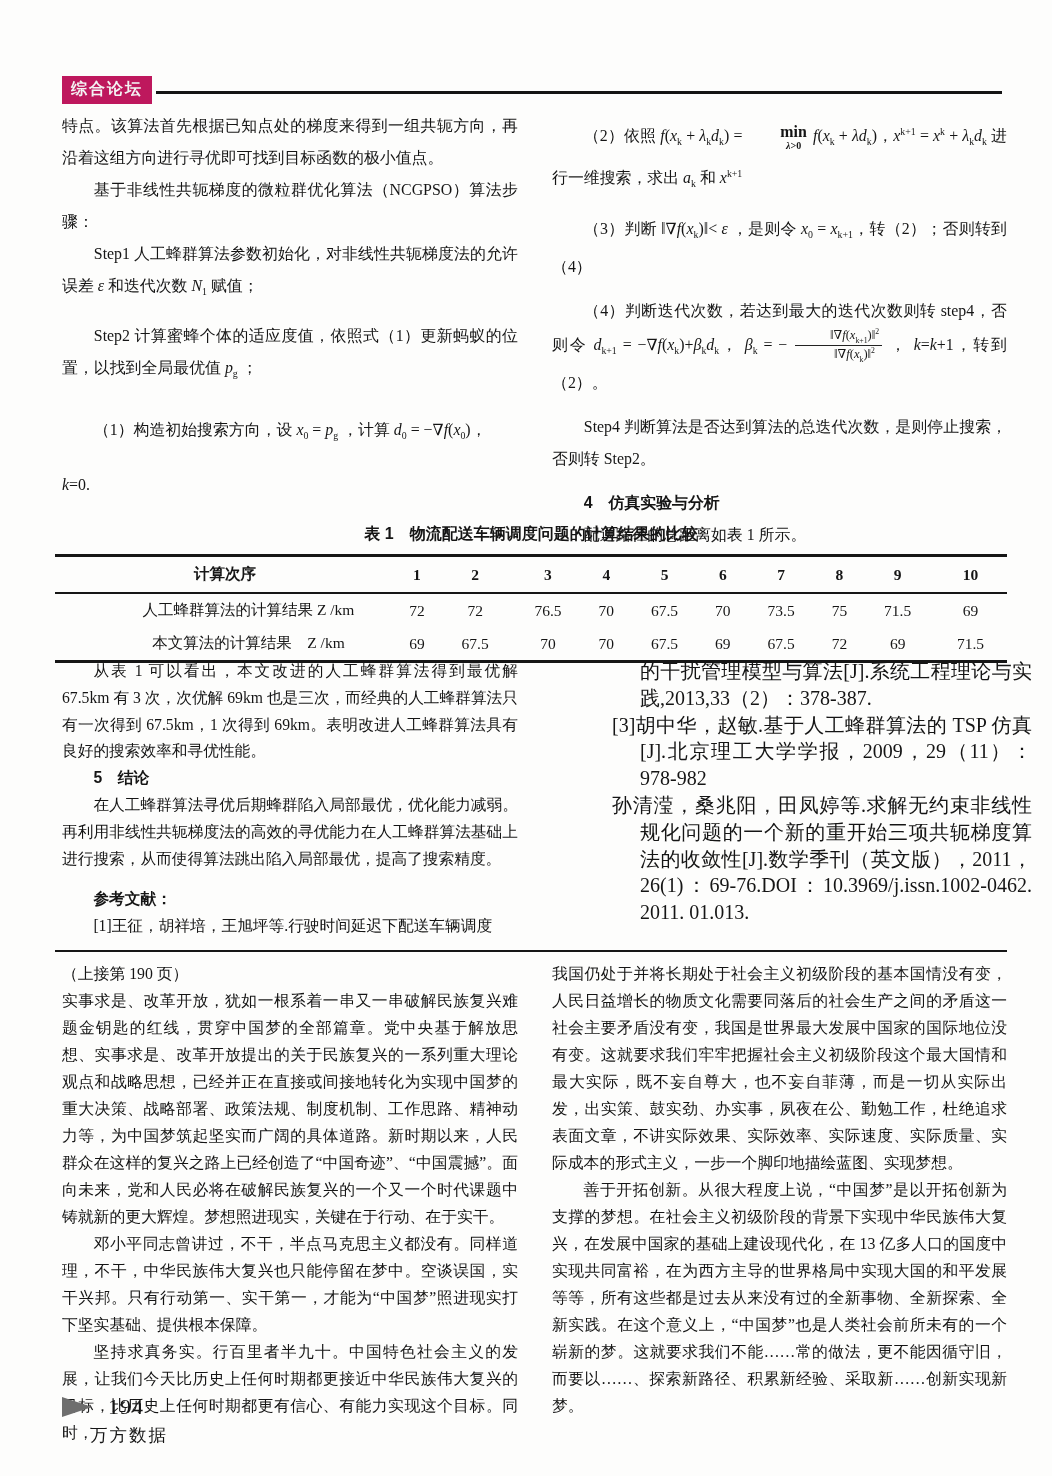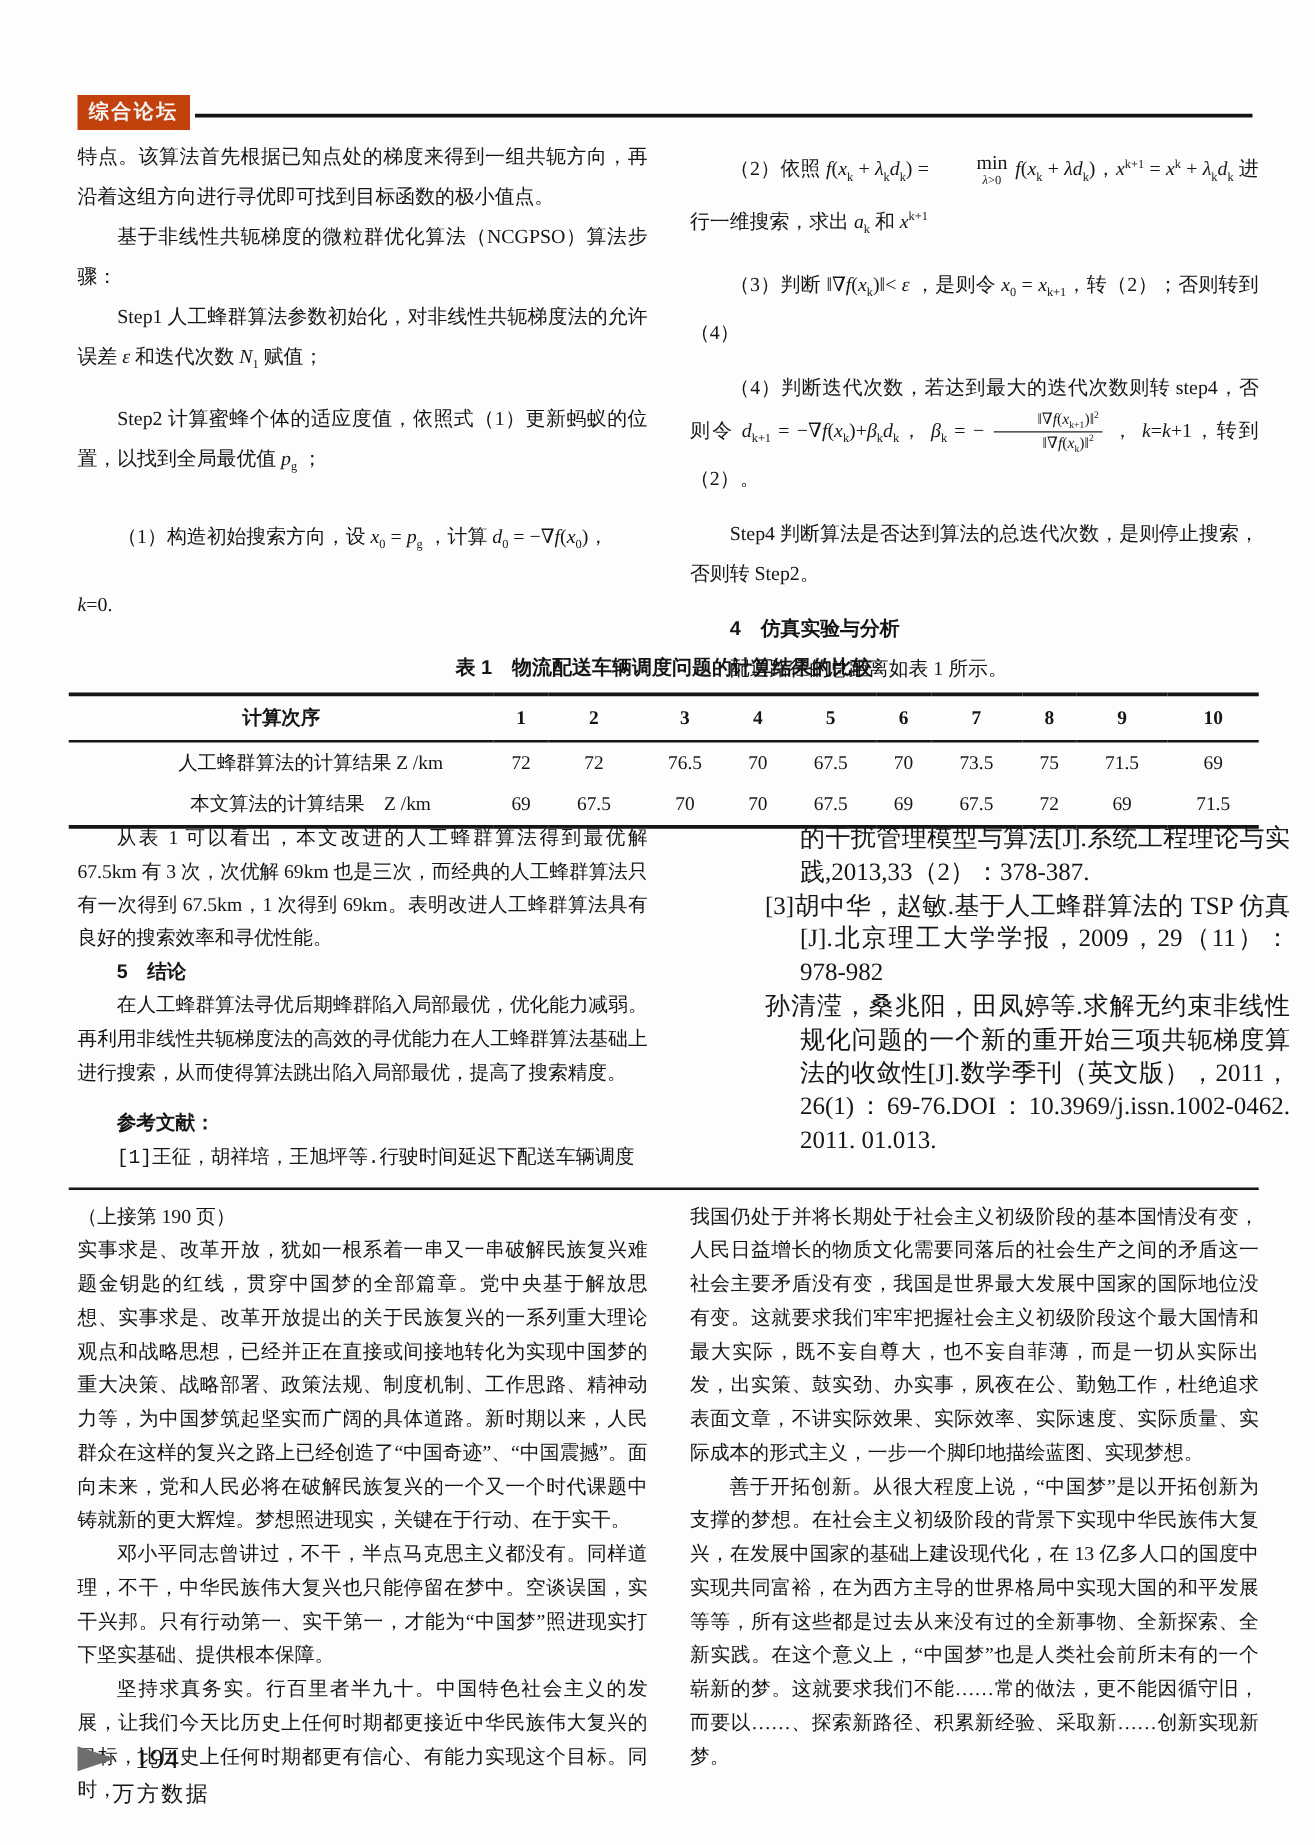--- a/index.html
+++ b/index.html
@@ -5,33 +5,33 @@
   html,body{margin:0;padding:0;background:#dcdcdc;}
   .page{position:relative;width:1052px;height:1476px;background:#fdfdfc;color:#151515;
         font-family:"Liberation Serif","DejaVu Serif",serif;overflow:hidden;margin:0 auto;}
   p{margin:0;}
   i{font-family:"Liberation Serif","DejaVu Serif",serif;}
   sub,sup{font-size:0.62em;}
   .jt{text-align:justify;}
   .ind{text-indent:2em;}
 
   
-  .tag{position:absolute;left:62px;top:76px;background:#c2410c;color:#f4f4f4;
+  .tag{position:absolute;left:62px;top:76px;background:#be185d;color:#f4f4f4;
        font-family:"Liberation Sans",sans-serif;font-size:16px;font-weight:bold;
        padding:3px 9px 4px;letter-spacing:2px;}
   .hrule{position:absolute;left:156px;top:91px;width:846px;height:3px;background:#141414;}
 
   
   .colTL{position:absolute;left:62px;top:110px;width:456px;font-size:15.9px;line-height:32px;}
   .colTR{position:absolute;left:552px;top:116px;width:455px;font-size:15.9px;line-height:32px;}
   .gap1{margin-top:12px;}
   .gap2{margin-top:24px;}
   .gap3{margin-top:16px;}
   .minop{display:inline-flex;flex-direction:column;align-items:center;vertical-align:middle;
-         line-height:1.05;margin:0 2px;}
+         line-height:1.05;margin:0 2px;font-weight:bold;}
   .minop .mu{font-size:10px;}
   .frac{display:inline-flex;flex-direction:column;align-items:center;vertical-align:middle;
         line-height:1.25;font-size:12.5px;margin:0 2px;}
   .frac .fn{border-bottom:1px solid #222;padding:0 3px;}
   .shead{font-family:"Liberation Sans",sans-serif;font-weight:bold;}
 
   
   .tablewrap{position:absolute;left:55px;top:524px;width:952px;}
   .ttitle{text-align:center;font-family:"Liberation Sans",sans-serif;font-weight:bold;
           font-size:16px;margin:0 0 9px 0;}
@@ -40,21 +40,21 @@
   table.res th{font-weight:bold;height:33px;border-bottom:2px solid #161616;text-align:center;}
   table.res td{height:31px;text-align:center;}
   th.lblh{width:338px;}
   td.lbl{text-align:left;padding-left:48px;}
 
   
   .colML{position:absolute;left:62px;top:658px;width:456px;font-size:15.7px;line-height:26.8px;}
   .colMR{position:absolute;left:577px;top:658px;width:455px;font-size:20px;line-height:26.8px;}
   .h5{font-family:"Liberation Sans",sans-serif;font-weight:bold;text-indent:2em;}
   .refhead{font-family:"Liberation Sans",sans-serif;font-weight:bold;text-indent:2em;margin-top:14px;}
-  .ref1{text-indent:2em;font-family:Liberation Mono, monospace;}
+  .ref1{text-indent:2em;}
   .refcont{padding-left:63px;}
   .ref{padding-left:63px;text-indent:-28px;}
 
   .divider{position:absolute;left:55px;top:950px;width:952px;height:2px;background:#161616;}
 
   
   .colBL{position:absolute;left:62px;top:960px;width:456px;font-size:15.8px;line-height:27px;}
   .colBR{position:absolute;left:552px;top:960px;width:455px;font-size:15.8px;line-height:27px;}
 
   

